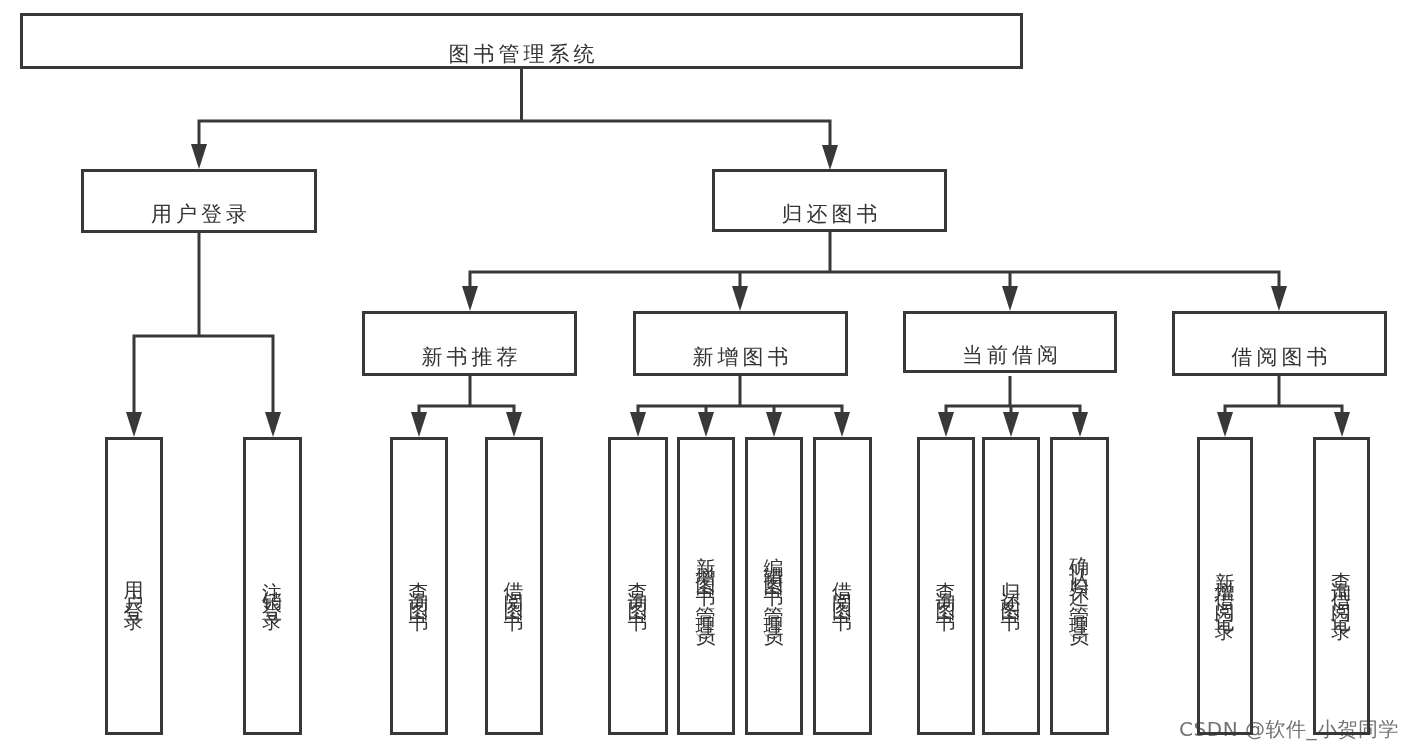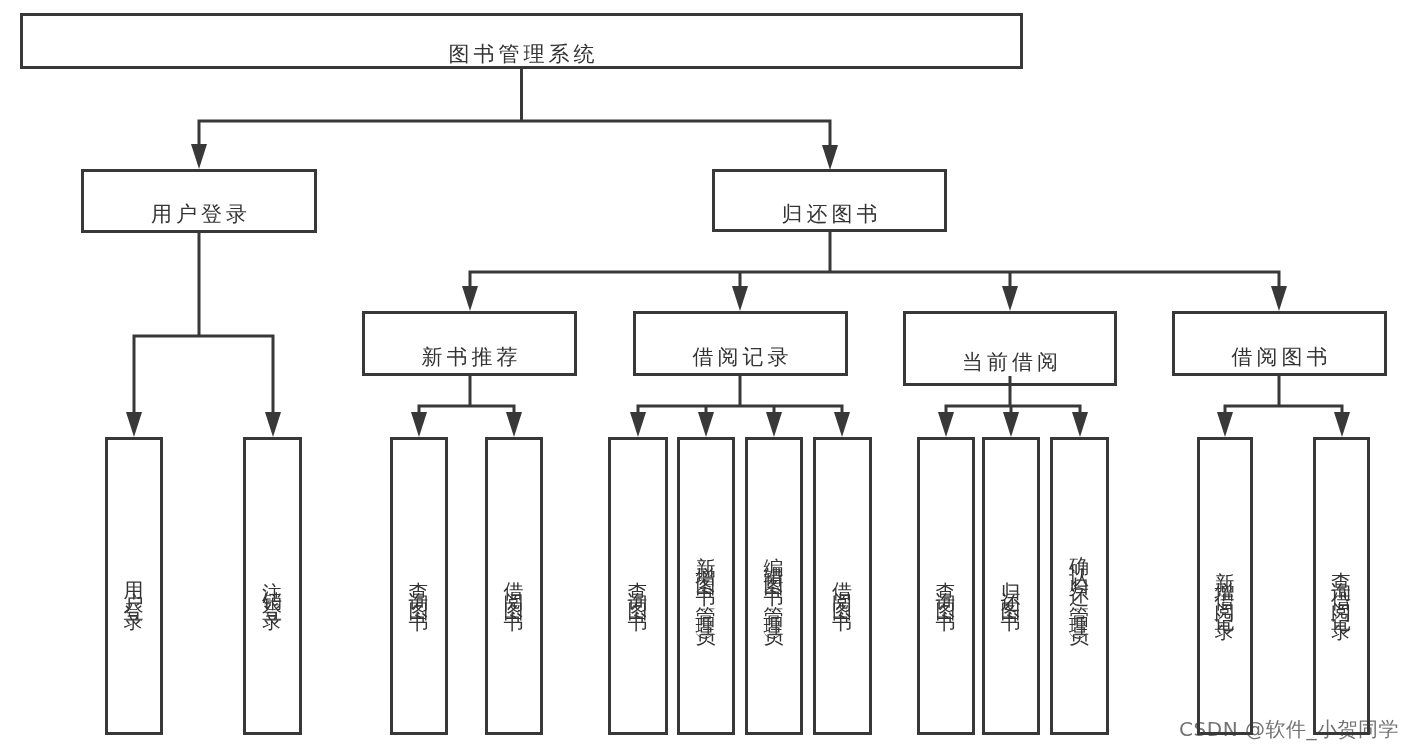--- a/index.html
+++ b/index.html
@@ -133,23 +133,23 @@
     <span>用户登录</span>
   </div>
   <div class="node h" style="left:712px; top:169px; width:235px; height:63px;">
     <span>归还图书</span>
   </div>
 
   <div class="node h" style="left:362px; top:311px; width:215px; height:65px;">
     <span>新书推荐</span>
   </div>
   <div class="node h" style="left:633px; top:311px; width:215px; height:65px;">
-    <span>借阅记录</span>
-  </div>
-  <div class="node h" style="left:903px; top:311px; width:214px; height:75px;">
+    <span>新增图书</span>
+  </div>
+  <div class="node h" style="left:903px; top:311px; width:214px; height:62px;">
     <span>当前借阅</span>
   </div>
   <div class="node h" style="left:1172px; top:311px; width:215px; height:65px;">
     <span>借阅图书</span>
   </div>
 
   <div class="node leaf" style="left:105px; top:437px; width:58px; height:298px;">
     <span>用户登录</span>
   </div>
   <div class="node leaf" style="left:243px; top:437px; width:59px; height:298px;">

